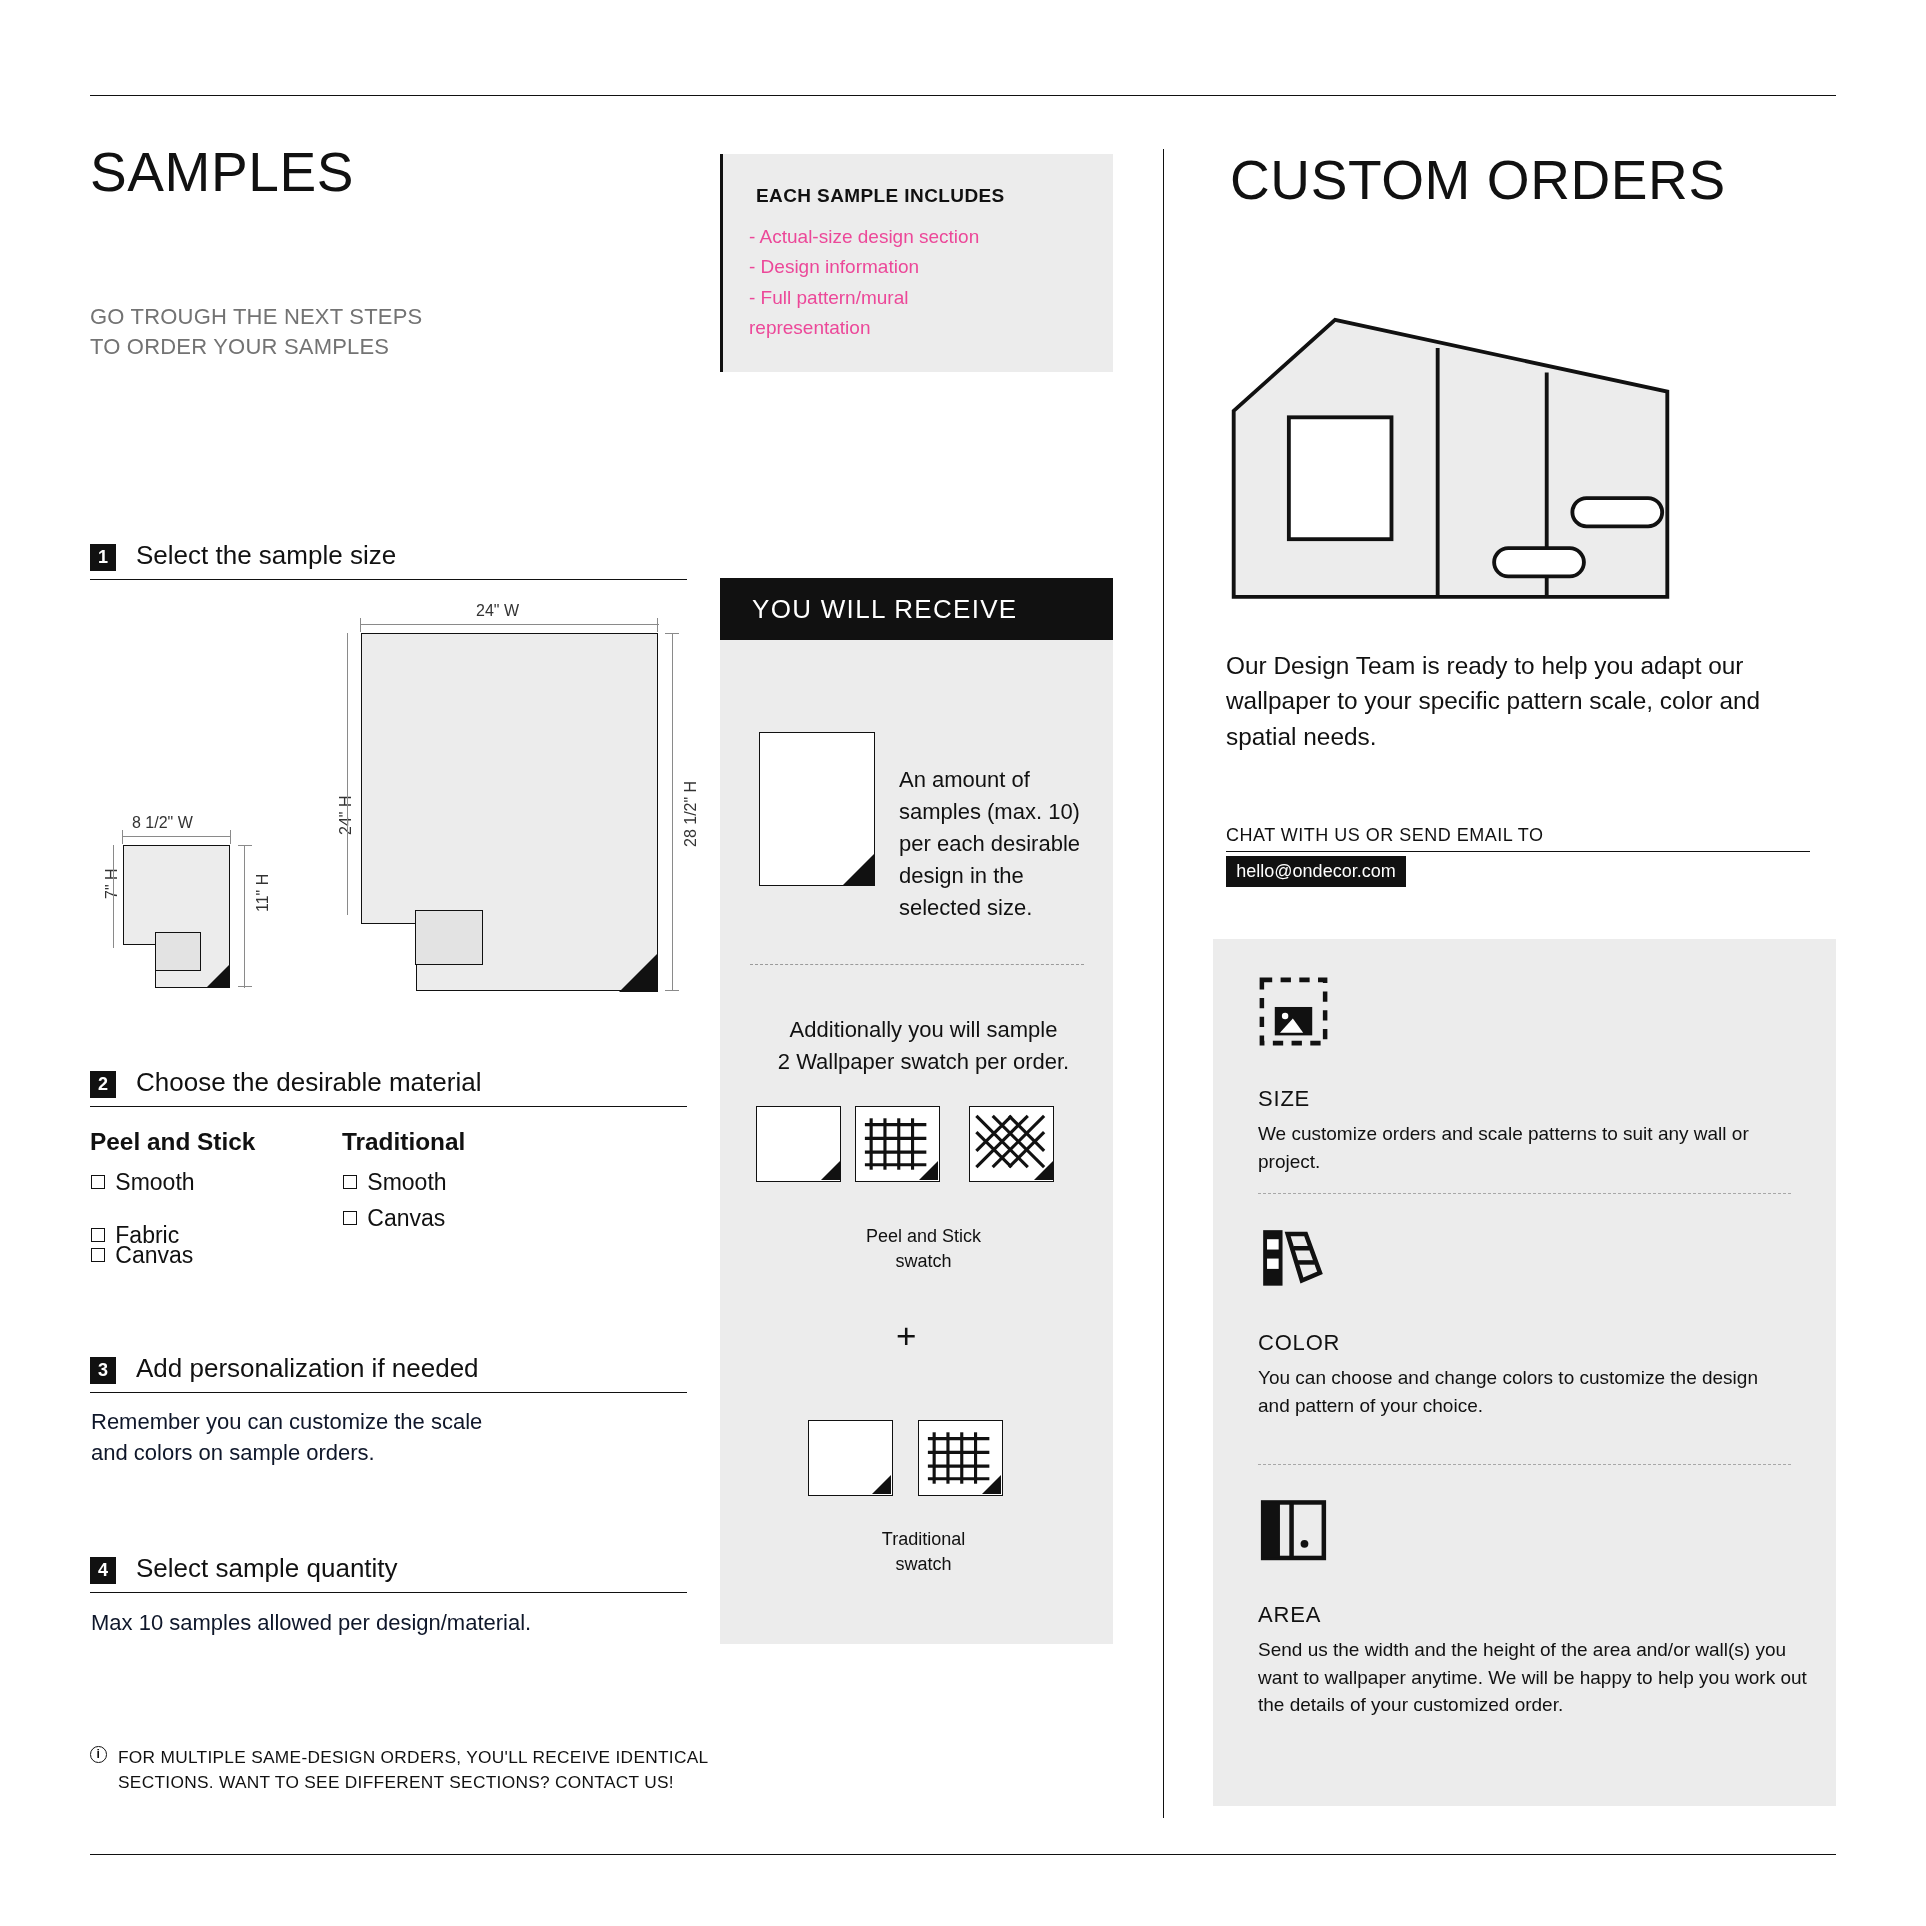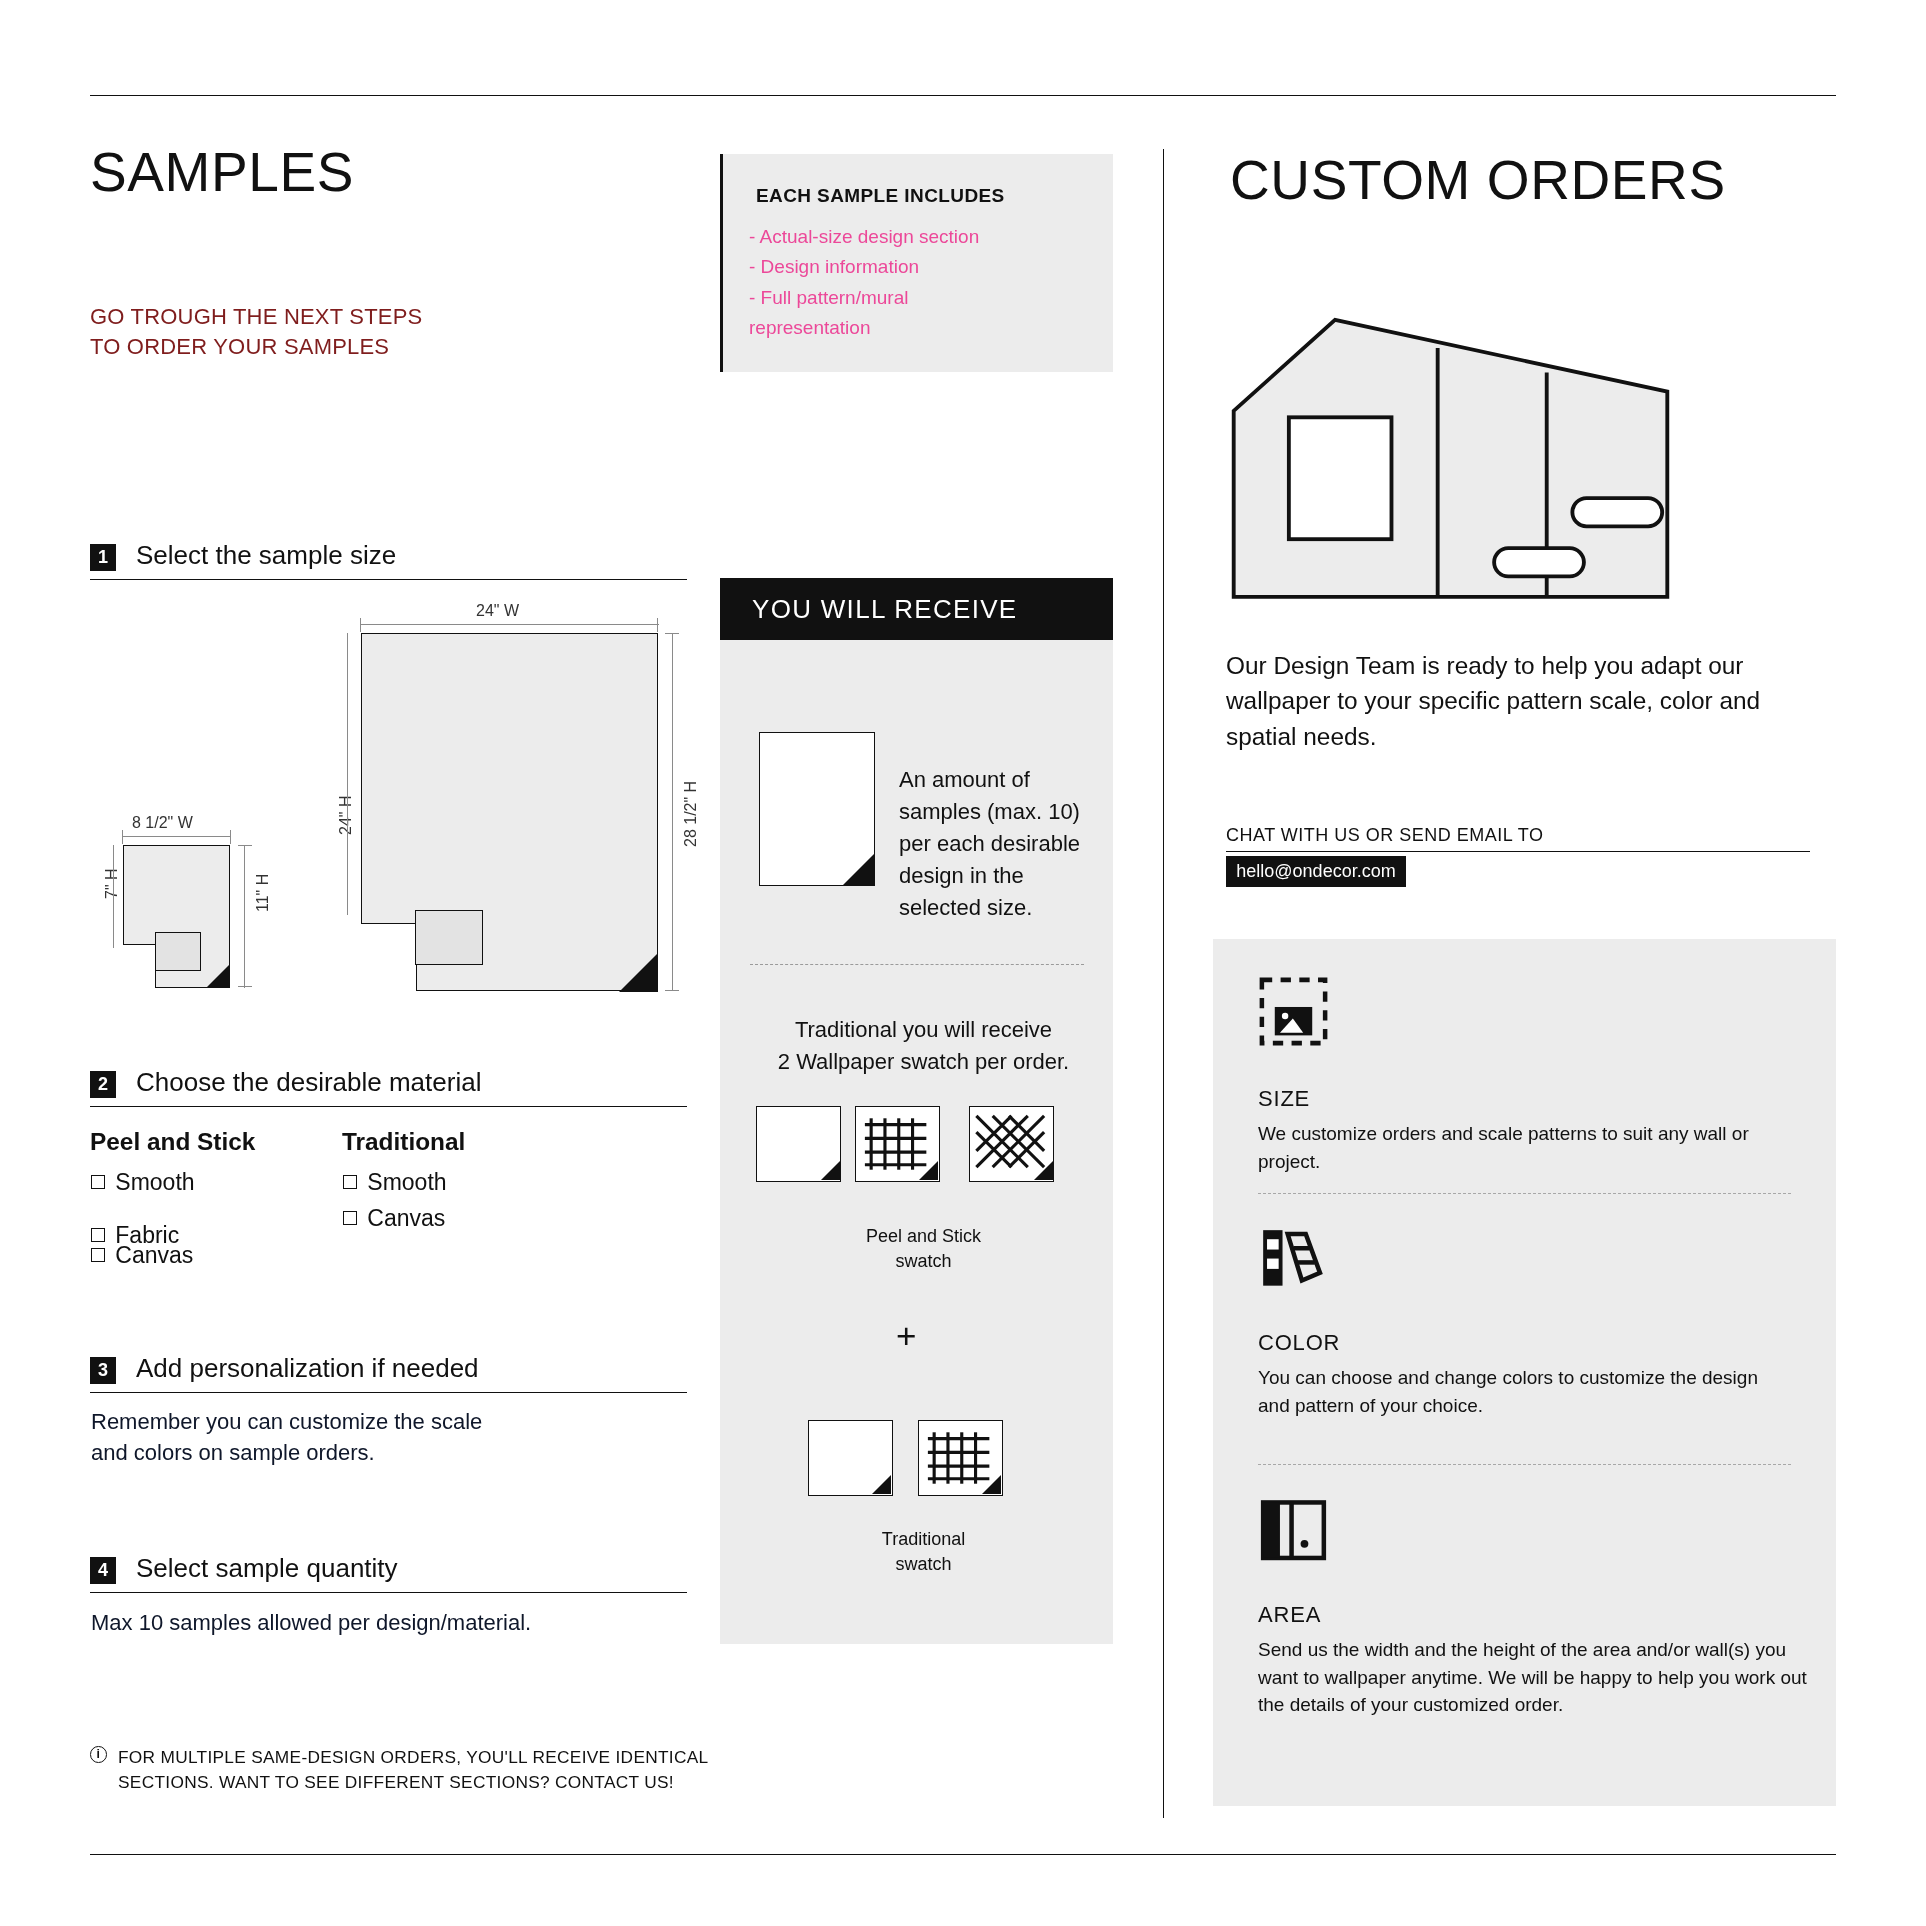--- a/index.html
+++ b/index.html
@@ -40,21 +40,21 @@
     white-space: nowrap;
   }
   #samples-title { left: 90px; top: 140px; }
   #custom-title { left: 1230px; top: 148px; }
 
   .lead {
     position: absolute;
     left: 90px; top: 302px;
     font-size: 22px;
     line-height: 1.38;
-    color: #7f1d1d;
+    color: #737373;
     letter-spacing: 0.2px;
   }
 
   
   .includes-box {
     position: absolute;
     left: 720px; top: 154px;
     width: 393px; height: 218px;
     background: #ececec;
   }
@@ -327,21 +327,21 @@
   <div class="ywr-panel"></div>
   <div class="ywr-header">YOU WILL RECEIVE</div>
 
   <div class="ywr-sheet" style="left:759px; top:732px; width:116px; height:154px;"></div>
   <div class="corner-fold" style="left:842px; top:854px; border-left:32px solid transparent; border-bottom:32px solid #111;"></div>
   <div class="ywr-text" style="left:899px; top:764px; width:193px;">An amount of samples (max. 10) per each desirable design in the selected size.</div>
 
   <div class="dashed-sep" style="left:750px; top:964px; width:334px;"></div>
 
   <div class="ywr-text" style="left:750px; top:1014px; width:347px; text-align:center;">
-    <div>Traditional you will receive</div>
+    <div>Additionally you will sample</div>
     <div>2 Wallpaper swatch per order.</div>
   </div>
 
   <div class="swatch" style="left:756px; top:1106px; width:85px; height:76px;"></div>
   <div class="corner-fold" style="left:821px; top:1161px; border-left:19px solid transparent; border-bottom:19px solid #111;"></div>
 
   <div class="swatch" style="left:855px; top:1106px; width:85px; height:76px;">
     <svg width="100%" height="100%" viewBox="0 0 132 118">
       <g stroke="#111" stroke-width="5">
         <line x1="24" y1="18" x2="24" y2="100"></line>

